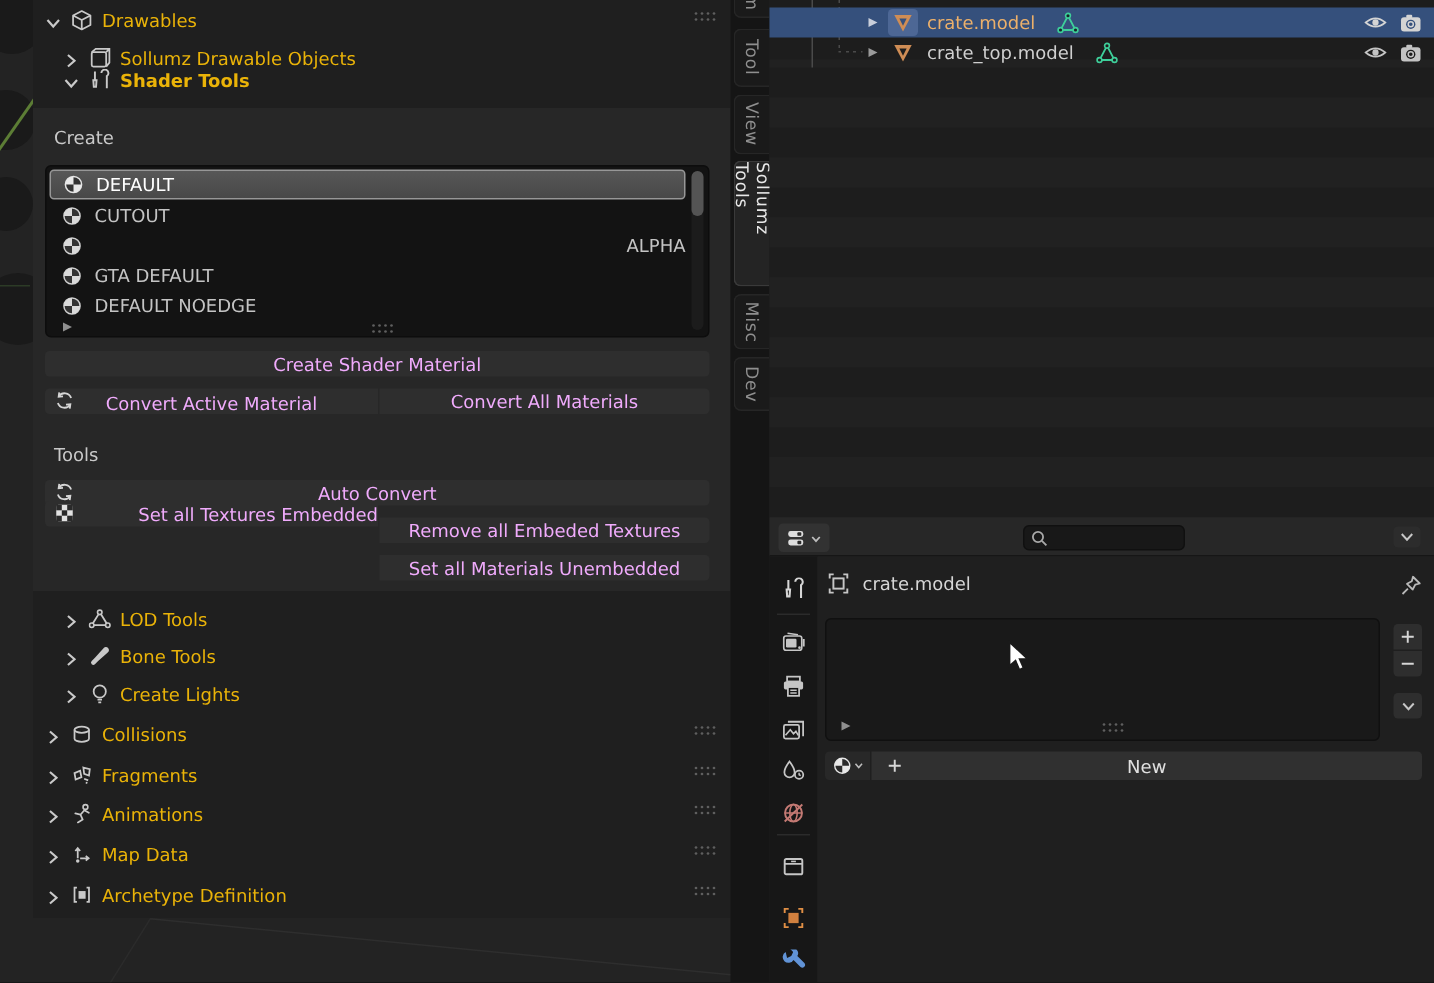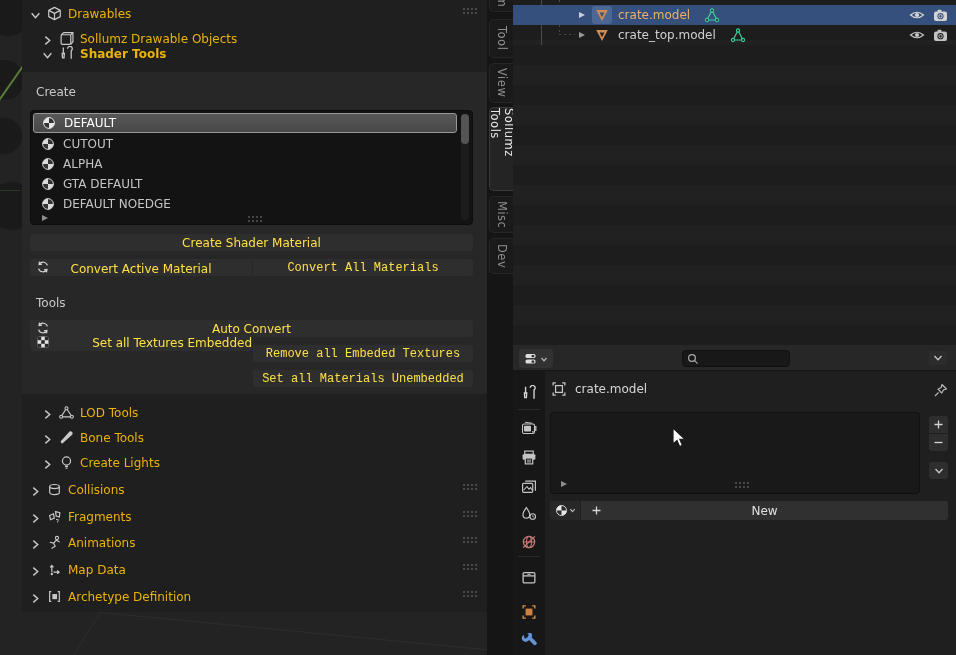--- a/index.html
+++ b/index.html
@@ -24,24 +24,24 @@
   .sec-label { position:absolute; font-size:12px; color:#c9c9c9; }
 
   .listbox { position:absolute; left:8px; top:38px; width:443px; height:115px;
     background:#131313; border:1px solid #0d0d0d; border-radius:4px; }
   .lrow { position:absolute; left:2px; width:424px; height:20px; display:flex; align-items:center; gap:8px;
     padding-left:8px; color:#c4c4c4; font-size:12px; }
   .lrow.sel { background:linear-gradient(#575757,#484848); border:1px solid #979797; border-radius:3px; color:#ffffff; }
   .scrolltrack { position:absolute; right:3px; top:3px; width:8px; height:106px; background:#1c1c1c; border-radius:4px; }
   .scrollthumb { position:absolute; left:0; top:0; width:8px; height:30px; background:#545454; border-radius:4px; }
 
-  .btn { position:absolute; background:#2e2e2e; border-radius:3px; color:#fde047; font-size:12px;
+  .btn { position:absolute; background:#2e2e2e; border-radius:3px; color:#f0abfc; font-size:12px;
     display:flex; align-items:center; justify-content:center; height:17px; }
   .btn.grp-l { border-radius:3px 0 0 3px; }
-  .btn.grp-r { border-radius:0 3px 3px 0;font-family:Liberation Mono, monospace; }
+  .btn.grp-r { border-radius:0 3px 3px 0; }
   .btn .lead-ic { position:absolute; left:6px; top:1px; }
 
   .grip { display:inline-block; }
 
   
   .tabstrip { left:487px; top:0; width:26px; height:655px; background:#151515; }
   .vtab { position:absolute; left:2px; width:24px; background:#1a1a1a; color:#8f8f8f;
     border:1px solid #262626; border-right:none; border-radius:5px 0 0 5px;
     display:flex; align-items:center; justify-content:center;
     writing-mode:vertical-rl; font-size:11.5px; letter-spacing:0.5px; }
@@ -160,21 +160,21 @@
             </svg>
           <span>DEFAULT</span>
         </div>
         <div class="lrow" style="top:23px;">
           <svg width="14" height="14" viewBox="0 0 14 14">
               <circle cx="7" cy="7" r="5.4" fill="#333" stroke="#cfcfcf" stroke-width="1"></circle>
               <path d="M7 7 L7 1.6 A5.4 5.4 0 0 0 1.6 7 Z M7 7 L7 12.4 A5.4 5.4 0 0 0 12.4 7 Z" fill="#dadada"></path>
             </svg>
           <span>CUTOUT</span>
         </div>
-        <div class="lrow" style="top:43px;">
+        <div class="lrow" style="top:43px;justify-content:space-between;">
           <svg width="14" height="14" viewBox="0 0 14 14">
               <circle cx="7" cy="7" r="5.4" fill="#333" stroke="#cfcfcf" stroke-width="1"></circle>
               <path d="M7 7 L7 1.6 A5.4 5.4 0 0 0 1.6 7 Z M7 7 L7 12.4 A5.4 5.4 0 0 0 12.4 7 Z" fill="#dadada"></path>
             </svg>
           <span>ALPHA</span>
         </div>
         <div class="lrow" style="top:63px;">
           <svg width="14" height="14" viewBox="0 0 14 14">
               <circle cx="7" cy="7" r="5.4" fill="#333" stroke="#cfcfcf" stroke-width="1"></circle>
               <path d="M7 7 L7 1.6 A5.4 5.4 0 0 0 1.6 7 Z M7 7 L7 12.4 A5.4 5.4 0 0 0 12.4 7 Z" fill="#dadada"></path>

